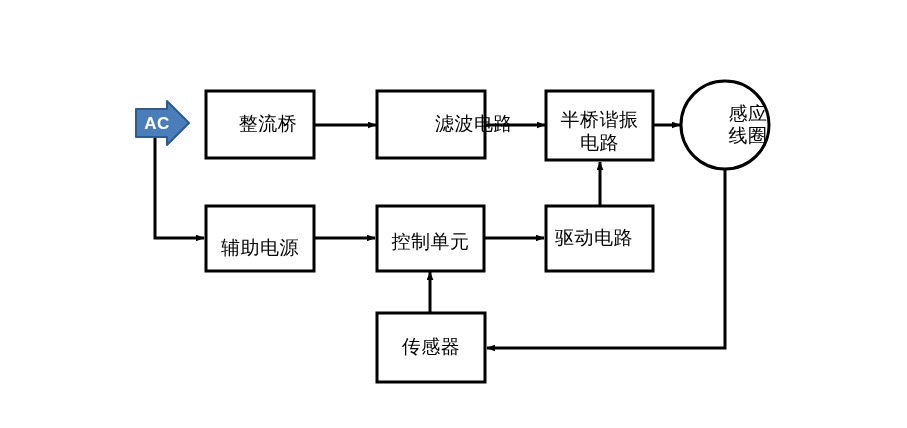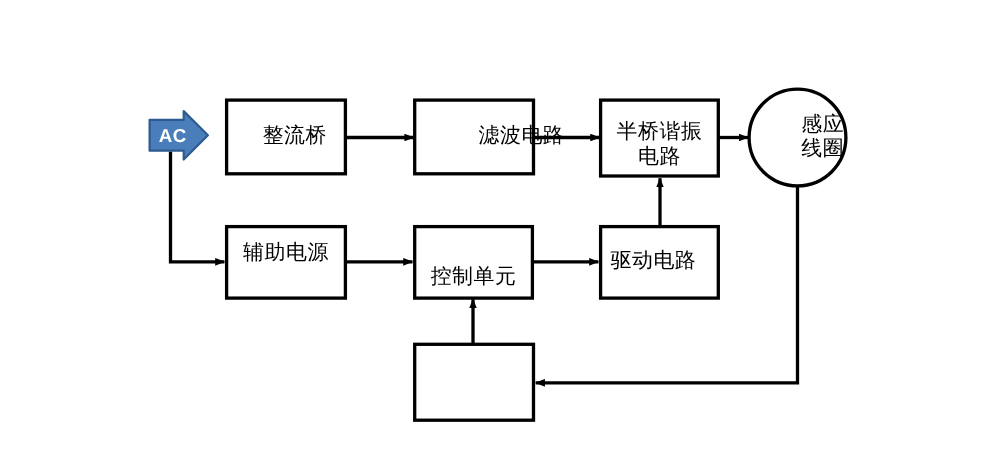--- a/index.html
+++ b/index.html
@@ -95,20 +95,21 @@
   <div class="node-label" style="left:206px; top:91px; width:100px; height:67px;margin-left:12px;">整流桥</div>
 
   <div class="node-label" style="left:377px; top:91px; width:108px; height:67px;margin-left:43px;">滤波电路</div>
 
   <div class="node-label" style="left:546px; top:91px; width:107px; height:81px;">半桥谐振
 电路</div>
 
   <div class="node-label" style="left:704px; top:81px; width:88px; height:88px;">感应
 线圈</div>
 
-  <div class="node-label" style="left:206px; top:198px; width:108px; height:65px;">辅助电源</div>
+  <div class="node-label" style="left:206px; top:216px; width:108px; height:65px;">辅助电源</div>
 
-  <div class="node-label" style="left:377px; top:220px; width:107px; height:65px;">控制单元</div>
+  <div class="node-label" style="left:377px; top:210px; width:107px; height:65px;">控制单元</div>
 
   <div class="node-label" style="left:546px; top:206px; width:96px; height:65px;">驱动电路</div>
 
+  <div class="node-label" style="left:377px; top:313px; width:108px; height:69px;">传感器</div>
 
 </div>
 
 </body></html>

